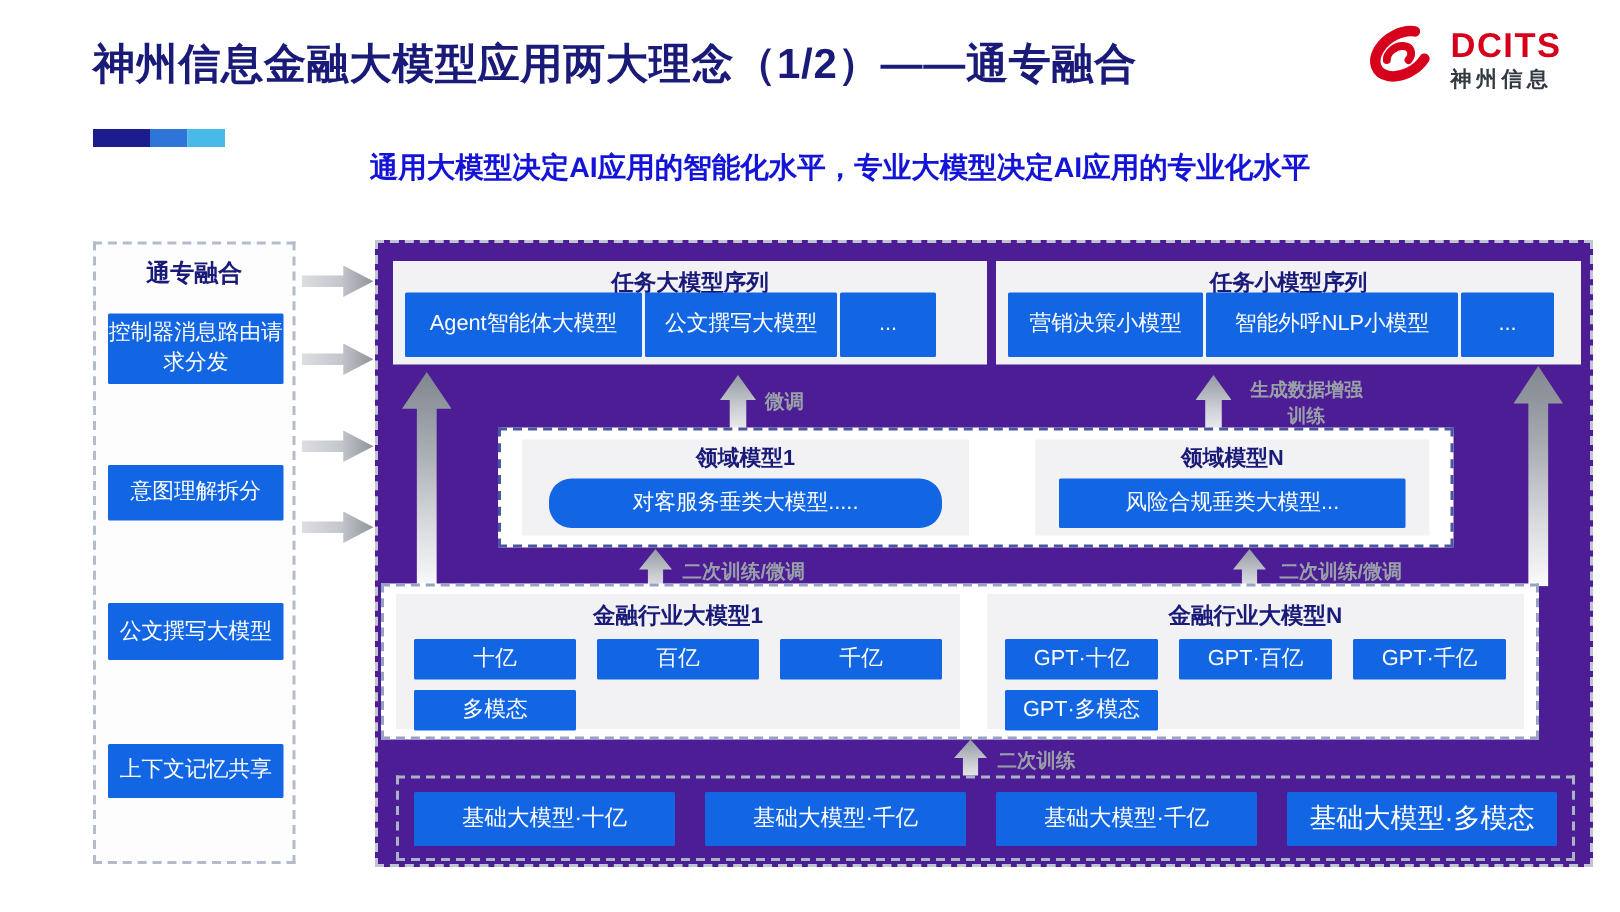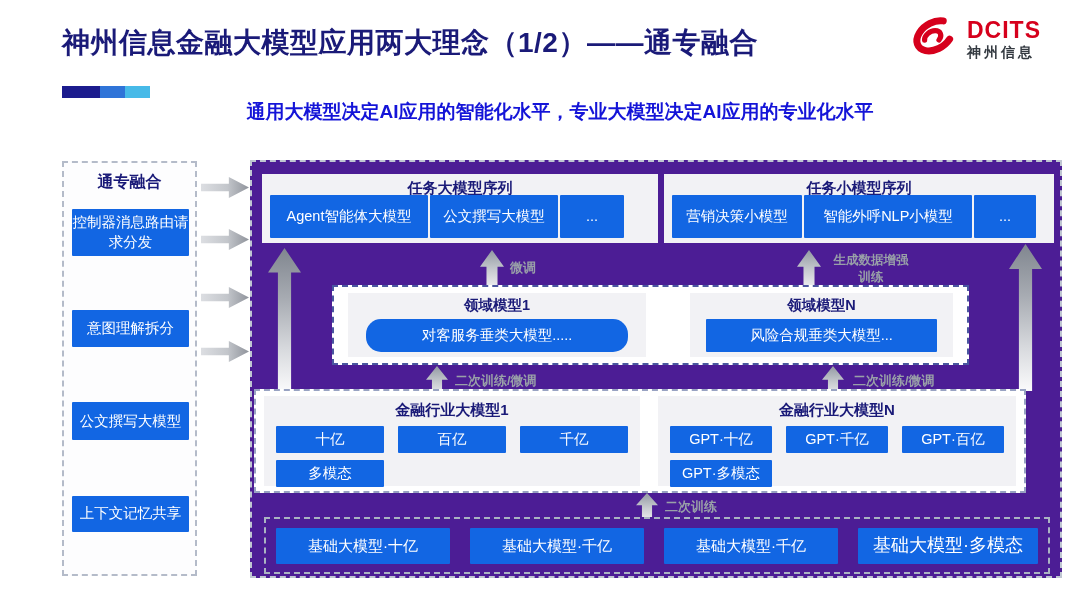--- a/index.html
+++ b/index.html
@@ -132,22 +132,22 @@
         <div class="btn">十亿</div>
         <div class="btn">百亿</div>
         <div class="btn">千亿</div>
         <div class="btn">多模态</div>
       </div>
     </div>
     <div class="grp" style="width:358px;padding:4px 12px 7px;">
       <div class="grp-title navy" style="padding-top:1px;">金融行业大模型N</div>
       <div class="grid2">
         <div class="btn">GPT·十亿</div>
+        <div class="btn">GPT·百亿</div>
         <div class="btn">GPT·千亿</div>
-        <div class="btn">GPT·百亿</div>
         <div class="btn">GPT·多模态</div>
       </div>
     </div>
   </div>
 
   <div class="abs arrow-up-s" style="left:384px;top:331px;width:22px;height:28px;"></div>
   <div class="abs gray-label" style="left:413px;top:336px;">二次训练</div>
 
   <div class="abs dash-light" style="left:12px;top:355px;width:786px;height:57px;display:flex;align-items:center;justify-content:space-between;padding:0 10px;border-color:#aab3c2;">
     <div class="btn" style="width:174px;height:36px;font-size:15px;">基础大模型·十亿</div>

